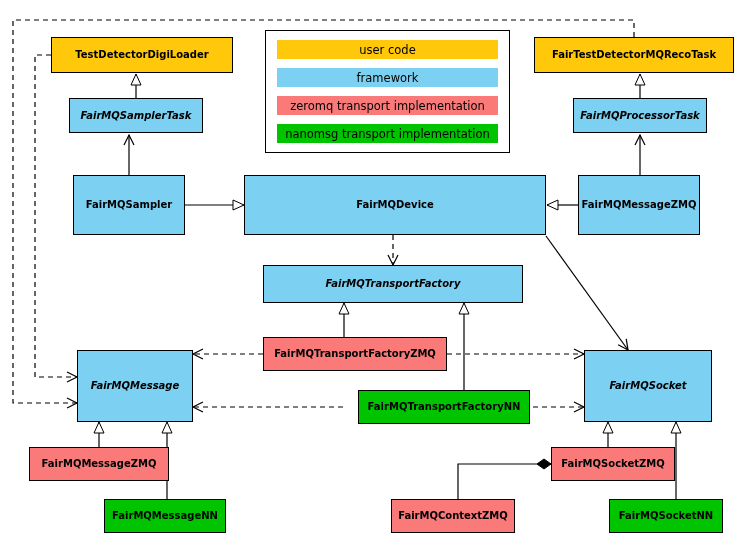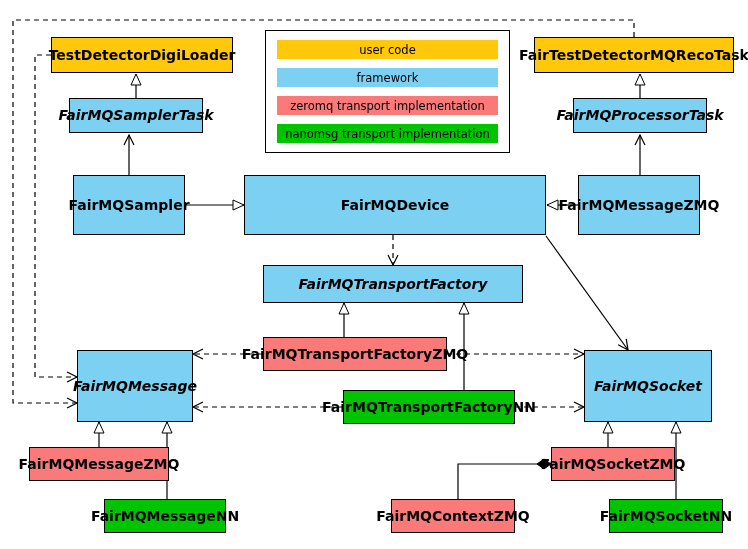--- a/index.html
+++ b/index.html
@@ -9,21 +9,21 @@
     background:#ffffff;
     font-family:"DejaVu Sans","Liberation Sans",sans-serif;
     overflow:hidden;
   }
   #wires{position:absolute;left:0;top:0;width:748px;height:549px;}
   .node{
     position:absolute;
     box-sizing:border-box;
     border:1px solid #000000;
     display:flex;align-items:center;justify-content:center;
-    font-size:14px;
+    font-size:10px;
     font-weight:bold;
     color:#000000;
     line-height:1.15;
     z-index:3;
   }
   .node.user{background:#FFC80A;}
   .node.framework{background:#7CD0F2;}
   .node.zmq{background:#FA7A7A;}
   .node.nn{background:#00C400;}
   .node.abstract{font-style:italic;}
@@ -157,21 +157,21 @@
   </div>
 
   <div class="node framework abstract" style="left:263px;top:265px;width:260px;height:38px;">
     <span>FairMQTransportFactory</span>
   </div>
 
   <div class="node zmq" style="left:263px;top:337px;width:184px;height:34px;">
     <span>FairMQTransportFactoryZMQ</span>
   </div>
 
-  <div class="node nn" style="left:343px;top:390px;width:172px;height:34px;">
+  <div class="node nn" style="left:358px;top:390px;width:172px;height:34px;">
     <span>FairMQTransportFactoryNN</span>
   </div>
 
   <div class="node framework abstract" style="left:77px;top:350px;width:116px;height:72px;">
     <span>FairMQMessage</span>
   </div>
 
   <div class="node framework abstract" style="left:584px;top:350px;width:128px;height:72px;">
     <span>FairMQSocket</span>
   </div>

